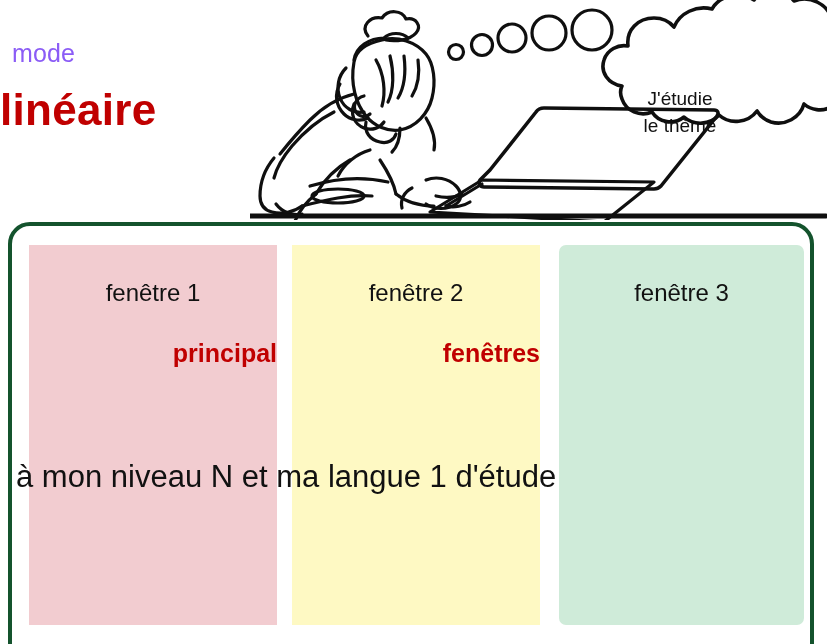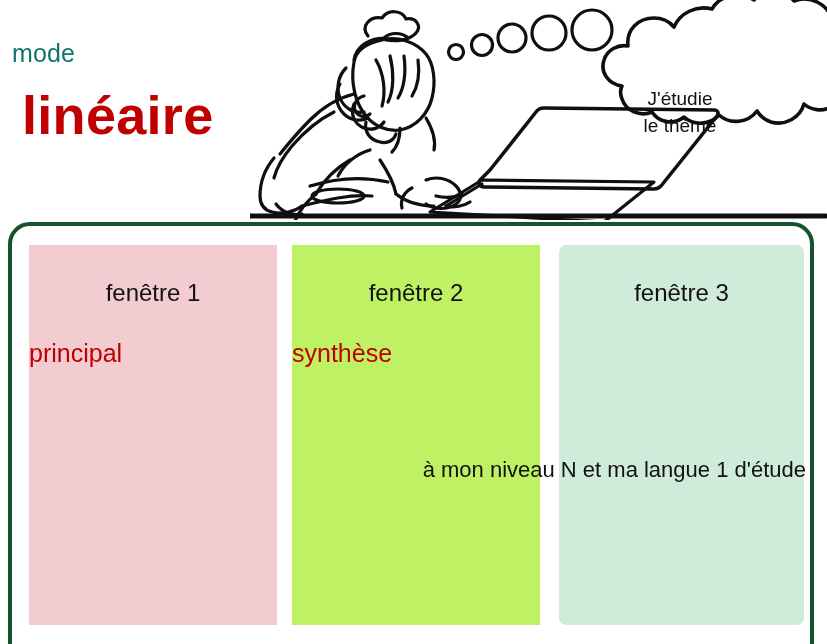--- a/index.html
+++ b/index.html
@@ -18,29 +18,29 @@
     overflow: hidden;
   }
 
   
   #mode-label {
     position: absolute;
     left: 12px;
     top: 41px;
     font-size: 25px;
     line-height: 1;
-    color: #0f766e;
+    color: #8b5cf6;
     letter-spacing: .1px;
     white-space: nowrap;
   }
   #mode-value {
     position: absolute;
-    left: 22px;
+    left: 0;
     top: 88px;
-    font-size: 54px;
+    font-size: 44px;
     line-height: 1;
     font-weight: bold;
     color: #C00000;
     letter-spacing: .3px;
     white-space: nowrap;
   }
 
   
   #illustration {
     position: absolute;
@@ -95,36 +95,36 @@
     right: 0;
     text-align: center;
     font-size: 24px;
     line-height: 1;
     color: #111111;
   }
   .window-role {
     position: absolute;
     top: 96px;
     left: 0;
-    right: 14px;
-    text-align: left;
+    right: 0;
+    text-align: right;
     font-size: 25px;
     line-height: 1;
-    font-weight: normal;
+    font-weight: bold;
     color: #C00000;
   }
 
   
   #caption {
     position: absolute;
     left: 4px;
     right: 4px;
     top: 226px;
-    text-align: right;
-    font-size: 22px;
+    text-align: left;
+    font-size: 31px;
     line-height: 1.62;
     color: #111111;
     pointer-events: none;
   }
   #caption div { white-space: nowrap; }
 </style>
 </head>
 <body>
 
 <div id="stage">
@@ -215,23 +215,23 @@
     <div>le thème</div>
   </div>
 
   <div id="windows-panel">
 
     <div class="window-col" id="col-0" style="background: rgb(242, 204, 208);">
       <div class="window-name">fenêtre 1</div>
       <div class="window-role">principal</div>
     </div>
 
-    <div class="window-col" id="col-1" style="background: #bef264;">
+    <div class="window-col" id="col-1" style="background: #fef9c3;">
       <div class="window-name">fenêtre 2</div>
-      <div class="window-role">synthèse</div>
+      <div class="window-role">fenêtres</div>
     </div>
 
     <div class="window-col" id="col-2" style="background: rgb(207, 235, 217); border-radius: 7px;">
       <div class="window-name">fenêtre 3</div>
     </div>
 
     <div id="caption">
       <div>à mon niveau N et ma langue 1 d'étude</div>
     </div>
 

